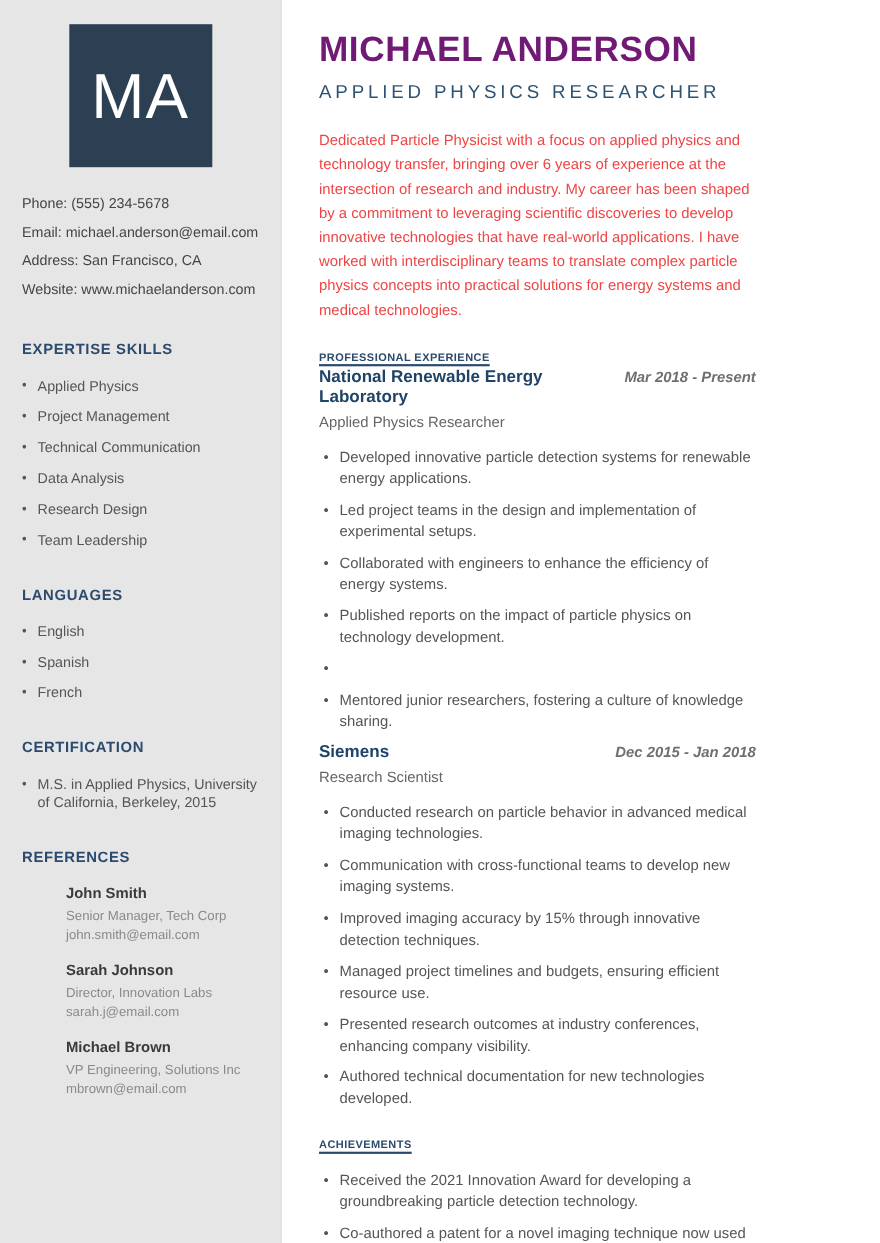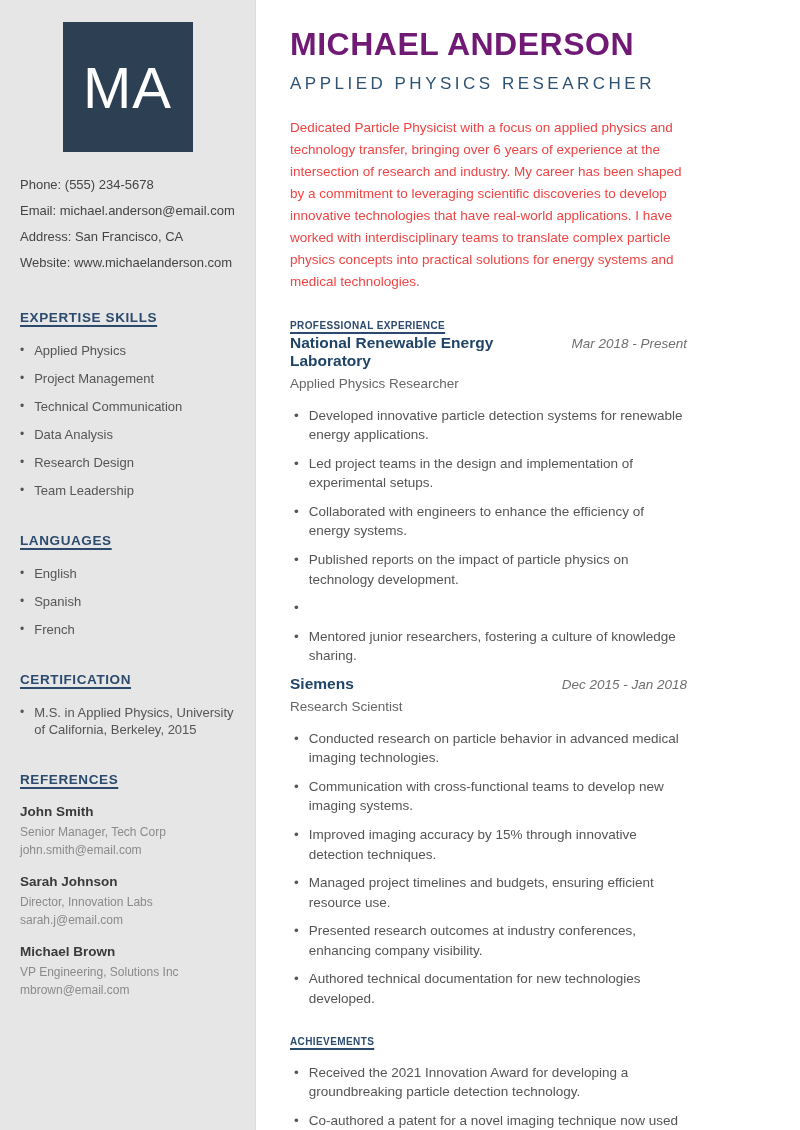--- a/index.html
+++ b/index.html
@@ -37,41 +37,40 @@
     color: #444444;
     line-height: 26px;
     white-space: nowrap;
   }
   .side-section { margin-top: 0; }
   .side-heading {
     font-size: 13.5px;
     font-weight: bold;
     color: #2b4a6d;
     letter-spacing: 0.6px;
-    text-decoration: underline;
     text-underline-offset: 3px;
     text-decoration-thickness: 1.5px;
     margin-top: 34px;
     margin-bottom: 17px;
   }
   ul.side-list { list-style: none; }
   ul.side-list li {
     font-size: 13px;
     color: #555555;
     line-height: 17px;
     margin-bottom: 11px;
     display: flex;
   }
   ul.side-list .dot {
     color: #555555;
     margin-right: 10px;
     font-size: 12px;
     line-height: 17px;
   }
-  .ref-entry { margin-bottom: 15px; }
+  .ref-entry { margin-bottom: 15px; margin-left: 40px; }
   .ref-name { font-size: 13.5px; font-weight: bold; color: #3a3a3a; margin-bottom: 4px; }
   .ref-role, .ref-email { font-size: 12px; color: #8a8a8a; line-height: 18px; }
 
   
   .main {
     flex: 1;
     padding: 28px 33px 20px 34px;
   }
   .name {
     font-size: 32px;
@@ -107,20 +106,21 @@
   .company {
     font-size: 15.5px;
     font-weight: bold;
     color: #1f4468;
   }
   .dates {
     font-size: 13.5px;
     font-style: italic;
     color: #6f6f6f;
     white-space: nowrap;
+    font-weight: bold;
   }
   .role {
     font-size: 13.5px;
     color: #666666;
     margin-top: 6px;
   }
   ul.bullets { list-style: none; margin-top: 15px; }
   ul.bullets li {
     display: flex;
     font-size: 13.5px;

